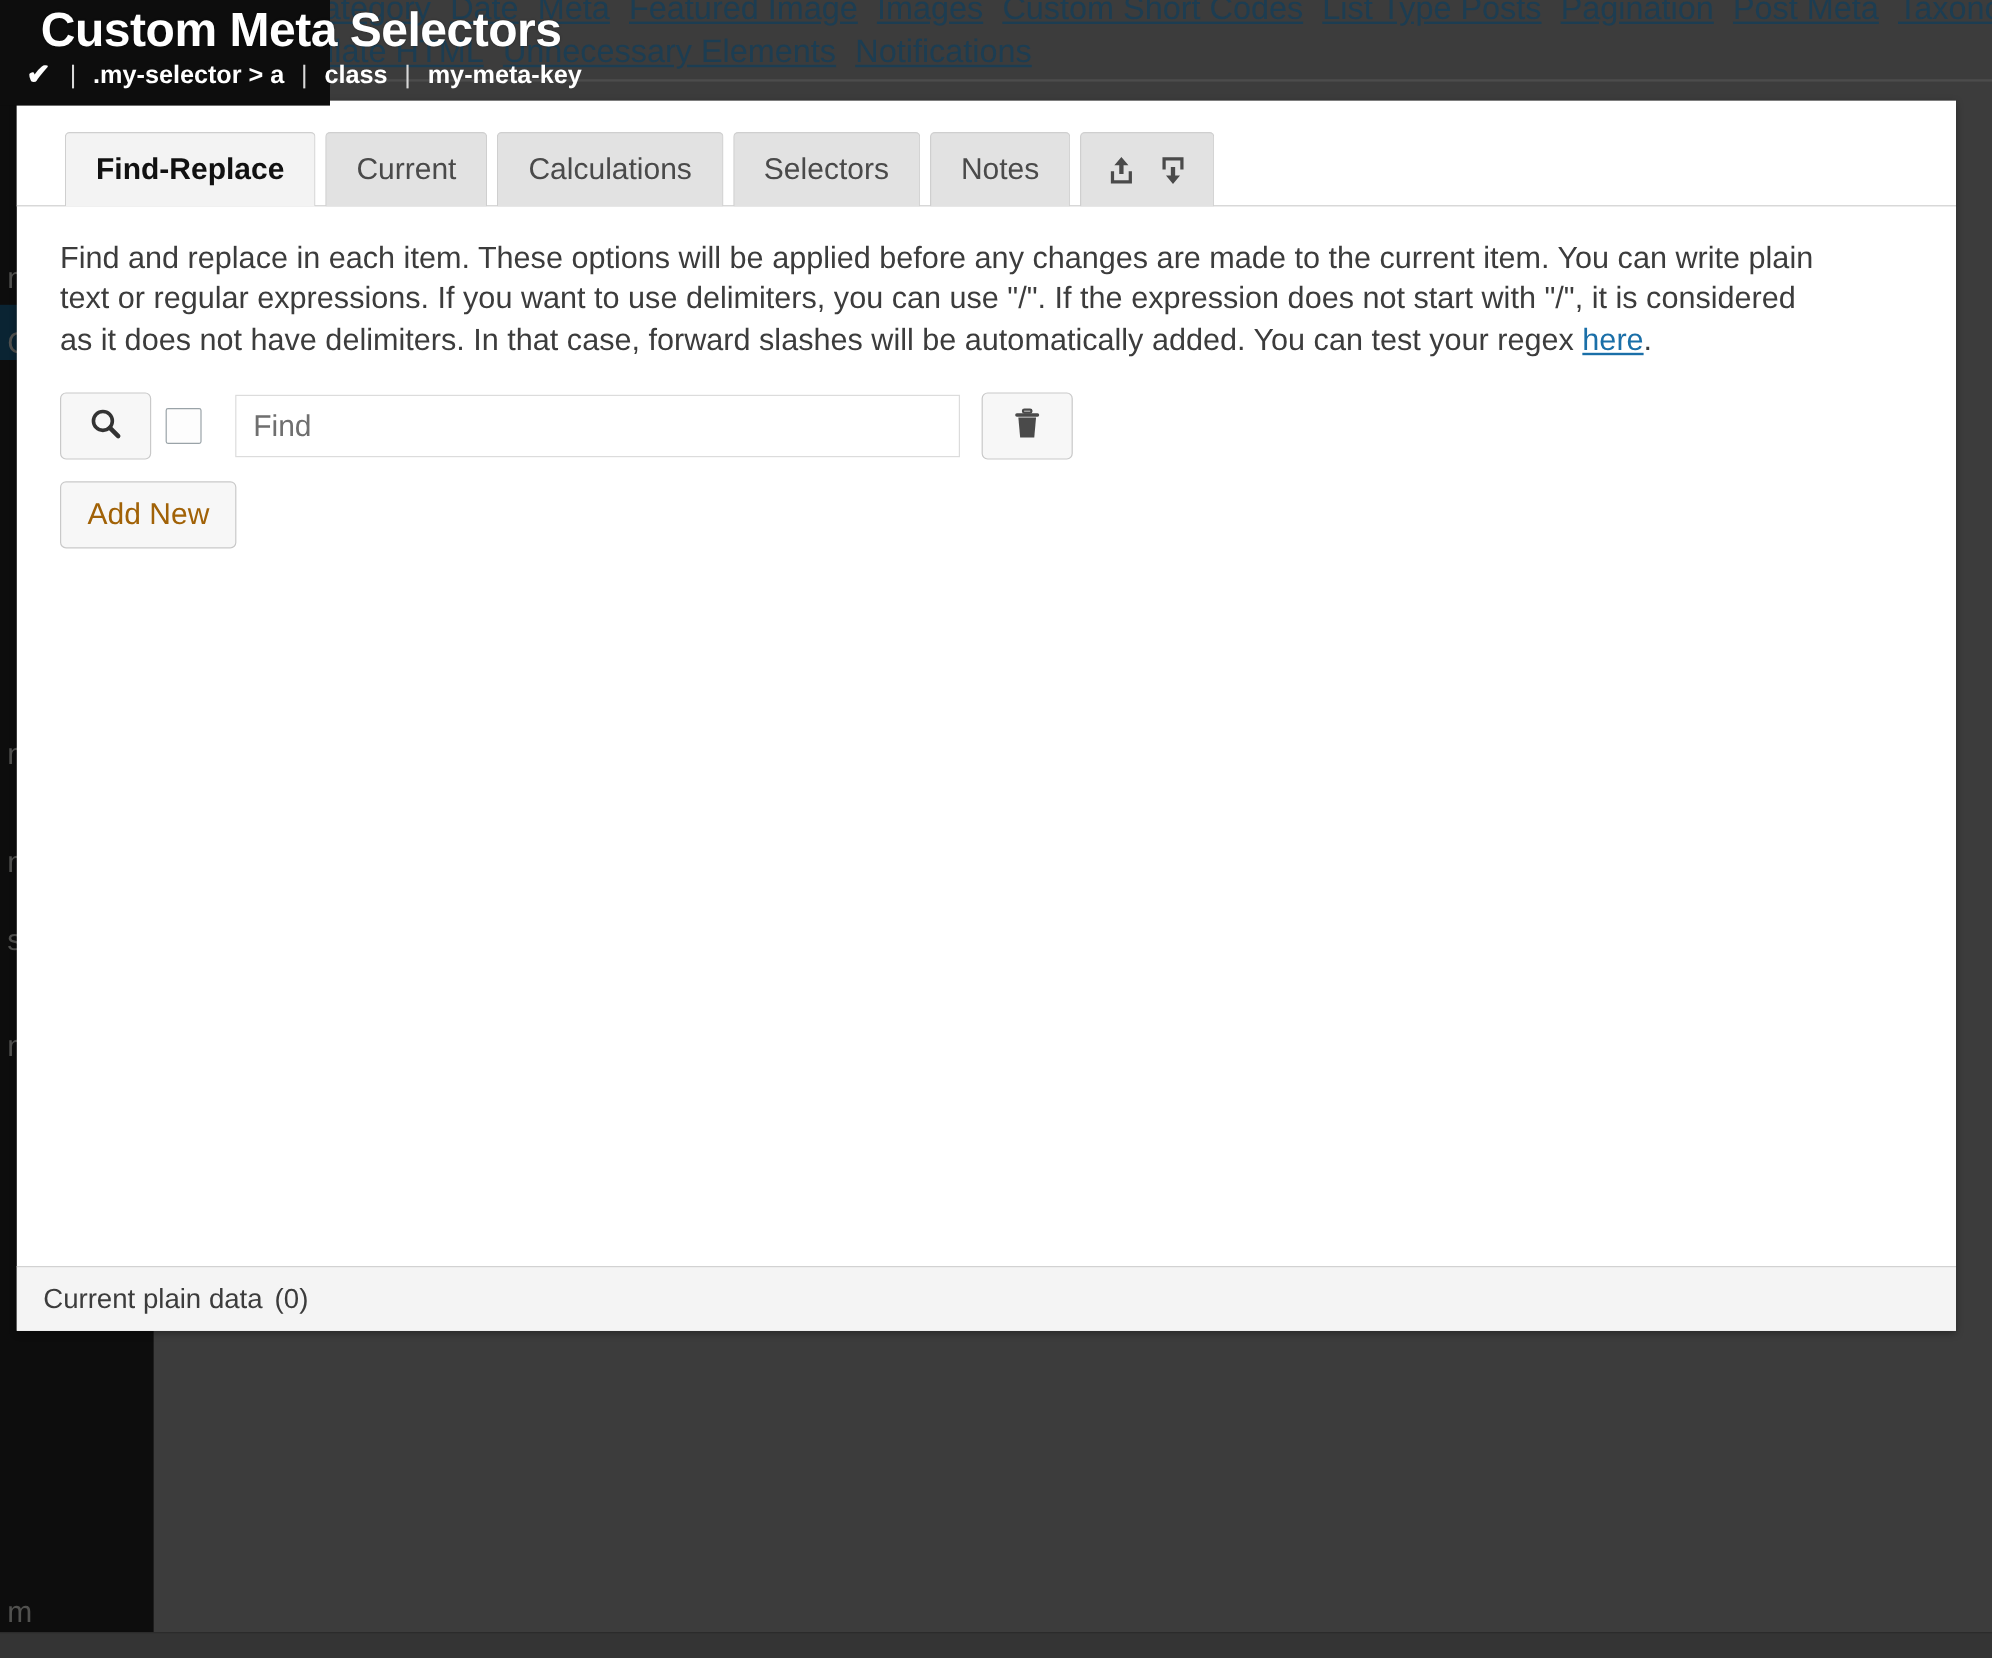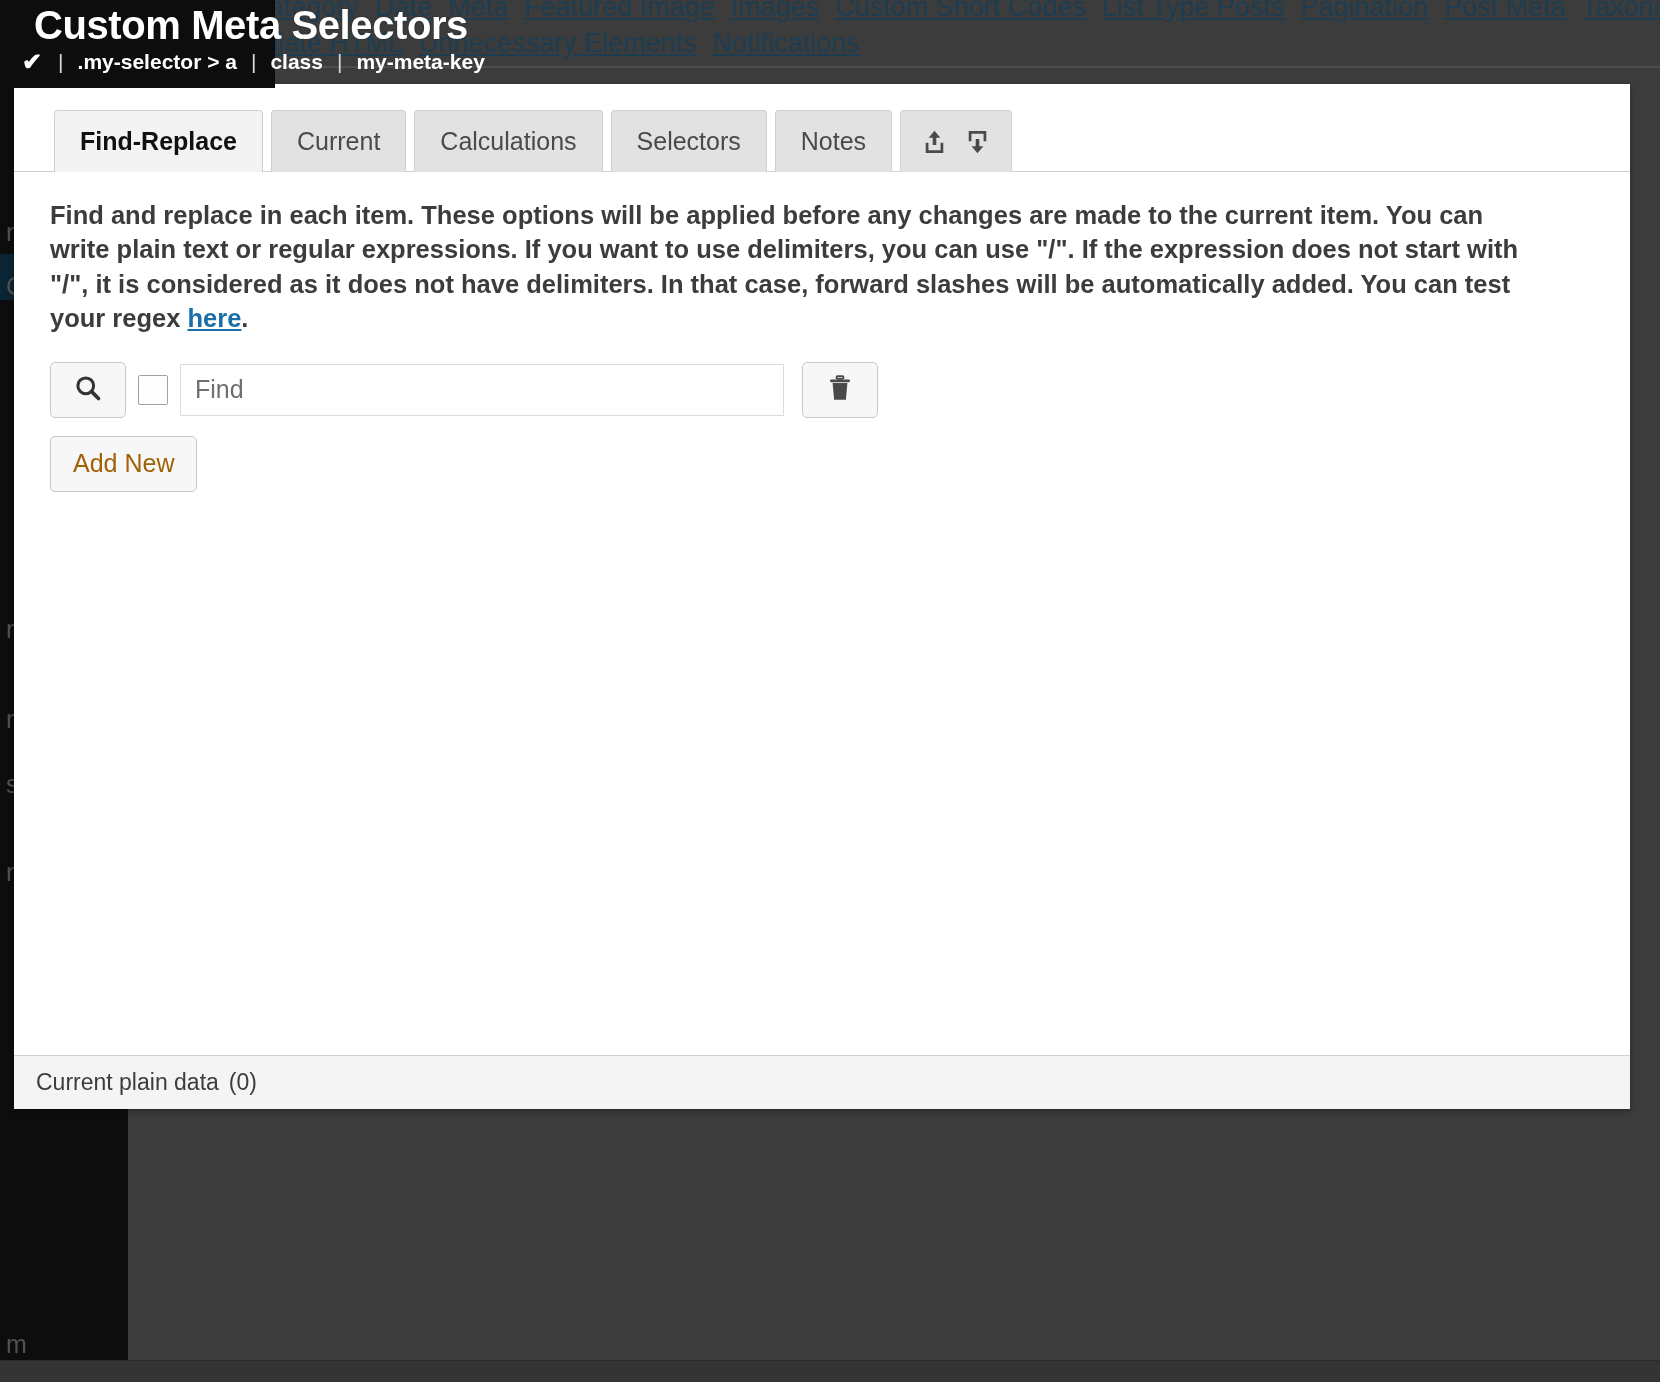--- a/index.html
+++ b/index.html
@@ -144,21 +144,20 @@
     padding: 26px 36px 0 36px;
     overflow: hidden;
     position: relative;
   }
   #desc {
     font-size: 25.5px;
     line-height: 1.35;
     color: #3c3c3c;
     max-width: 1480px;
     margin: 0 0 26px 0;
-    font-weight: bold;
   }
   #desc a {
     color: #1a6fa8;
     text-decoration: underline;
   }
 
   
   #fr-row {
     display: flex; align-items: center;
     gap: 0;
@@ -186,21 +185,21 @@
     height: 52px;
     border: 1px solid #dcdcdc;
     background: #ffffff;
     font-size: 25px;
     color: #3c3c3c;
     padding: 0 14px;
     outline: none;
     font-family: "Liberation Sans", sans-serif;
   }
   .text-input::placeholder { color: #6f6f6f; opacity: 1; }
-  #find-input { width: 604px; margin-right: 6px; }
+  #find-input { width: 604px; margin-right: 6px; margin-left: 16px; }
   #replace-input { width: 604px; }
   #delete-row-btn { margin-left: 12px; }
 
   #add-new-btn {
     height: 56px;
     padding: 0 22px;
     background: #f7f7f7;
     border: 1px solid #c9c9c9;
     border-radius: 5px;
     font-size: 25px;

